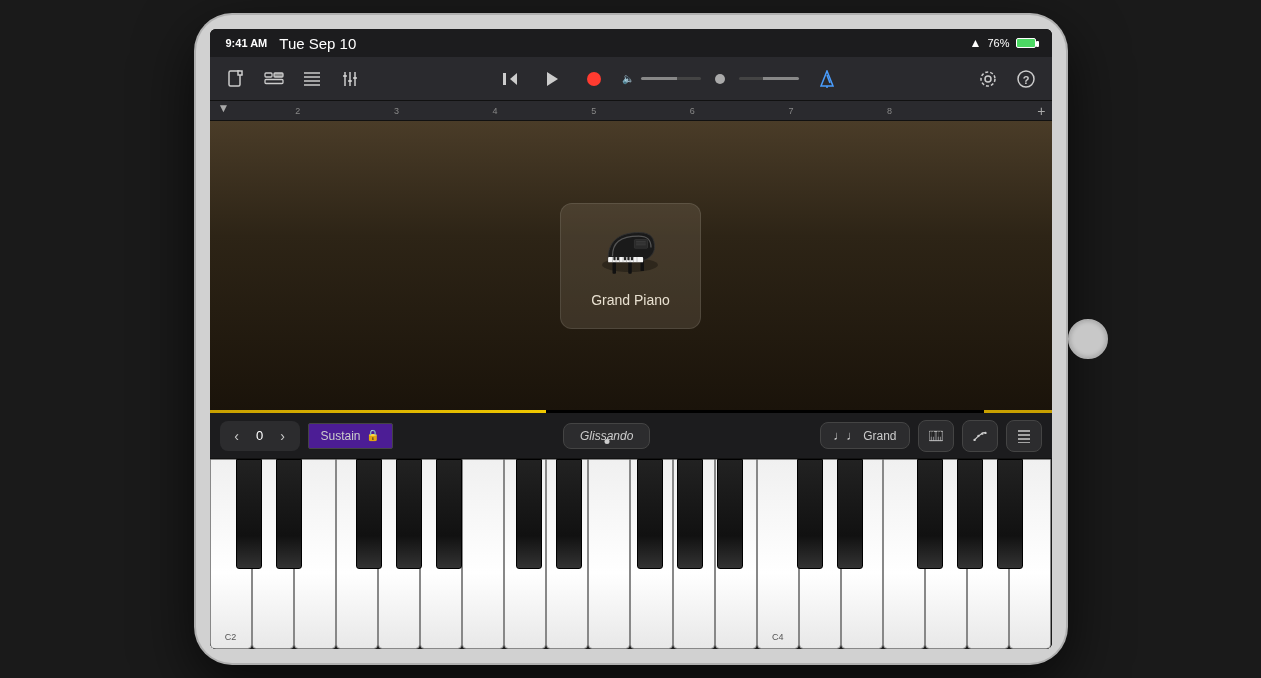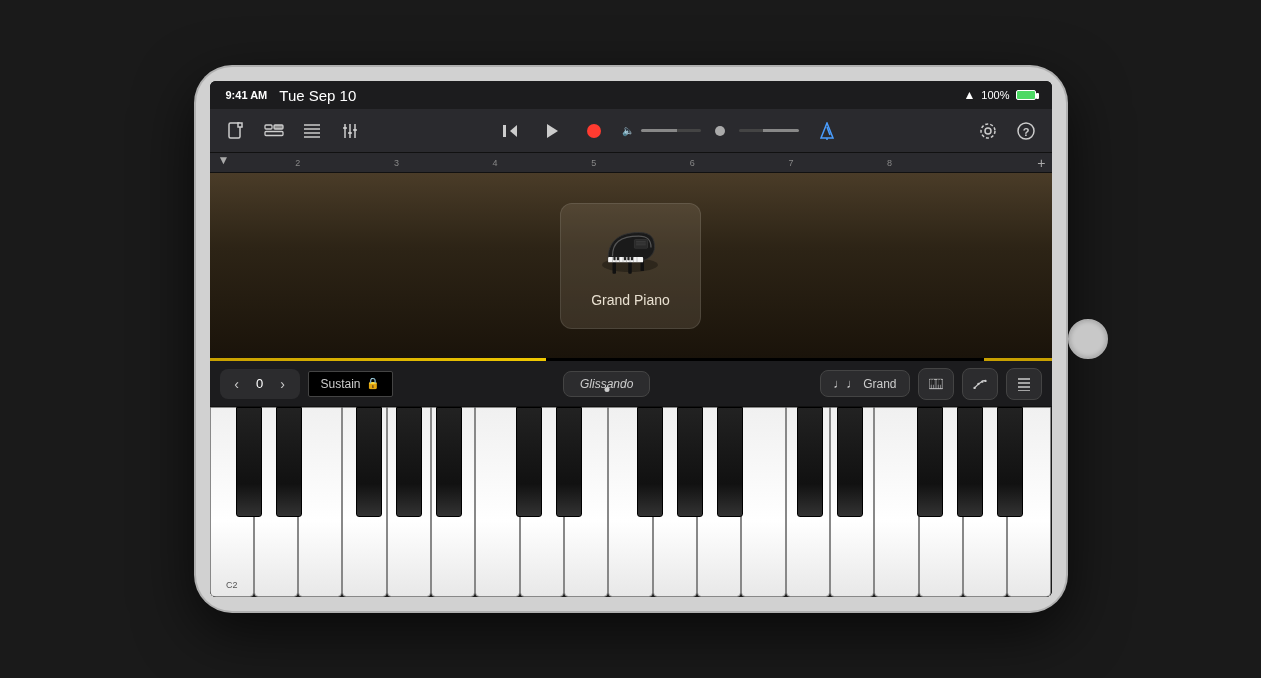--- a/index.html
+++ b/index.html
@@ -8,21 +8,21 @@
       display: flex;
       justify-content: center;
       align-items: center;
       width: 1261px;
       height: 678px;
       font-family: -apple-system, BlinkMacSystemFont, 'Helvetica Neue', sans-serif;
     }
 
     .ipad-frame {
       width: 870px;
-      height: 544px;
+      height: 648px;
       background: #d1d1d1;
       border-radius: 36px;
       padding: 14px;
       box-shadow: 0 0 0 2px #b0b0b0, 0 20px 60px rgba(0,0,0,0.7);
       position: relative;
     }
 
     .ipad-screen {
       width: 100%;
       height: 100%;
@@ -232,21 +232,21 @@
       align-items: center;
       justify-content: center;
     }
     .oct-val {
       color: #fff;
       font-size: 13px;
       min-width: 16px;
       text-align: center;
     }
     .sustain-btn {
-      background: #000000;
+      background: #4c1d95;
       border-radius: 2px;
       padding: 5px 12px;
       color: #ccc;
       font-size: 12px;
       cursor: pointer;
       display: flex;
       align-items: center;
       gap: 6px;
       border: 1px solid #444;
     }
@@ -376,21 +376,21 @@
 <div class="ipad-frame">
   <div class="ipad-screen">
 
     <div class="status-bar">
       <div style="display:flex;gap:12px;align-items:center;">
         <span class="status-time">9:41 AM</span>
         <span class="status-date">Tue Sep 10</span>
       </div>
       <div class="status-right">
         <span style="color:#fff;font-size:12px;">▲</span>
-        <span style="color:#fff;font-size:11px;">100%</span>
+        <span style="color:#fff;font-size:11px;">76%</span>
         <span style="display:inline-block;width:20px;height:10px;border:1.5px solid #fff;border-radius:2px;background:linear-gradient(to right,#4cd964 100%,transparent 0%);position:relative;">
           <span style="position:absolute;right:-4px;top:2px;width:3px;height:6px;background:#fff;border-radius:1px;"></span>
         </span>
       </div>
     </div>
 
     <div class="toolbar">
       <div class="toolbar-left">
         <span class="tb-btn" title="New">
           <svg width="18" height="18" viewBox="0 0 18 18" fill="none">
@@ -607,20 +607,23 @@
             <div class="white-key"></div>
             <div class="white-key"></div>
             <div class="white-key"></div>
             <div class="white-key"></div>
             <div class="white-key"></div>
             <div class="white-key"></div>
             <div class="white-key"></div>
             <div class="white-key"></div>
             <div class="white-key"></div>
             <div class="white-key"></div>
+            <div class="white-key">
+              <span class="note-label">C4</span>
+            </div>
             <div class="white-key"></div>
             <div class="white-key"></div>
             <div class="white-key"></div>
             <div class="white-key"></div>
             <div class="white-key"></div>
             <div class="white-key"></div>
             <div class="black-key" style="left: 3.09524%; width: 3.09524%;"></div>
             <div class="black-key" style="left: 7.85714%; width: 3.09524%;"></div>
             <div class="black-key" style="left: 17.381%; width: 3.09524%;"></div>
             <div class="black-key" style="left: 22.1429%; width: 3.09524%;"></div>

